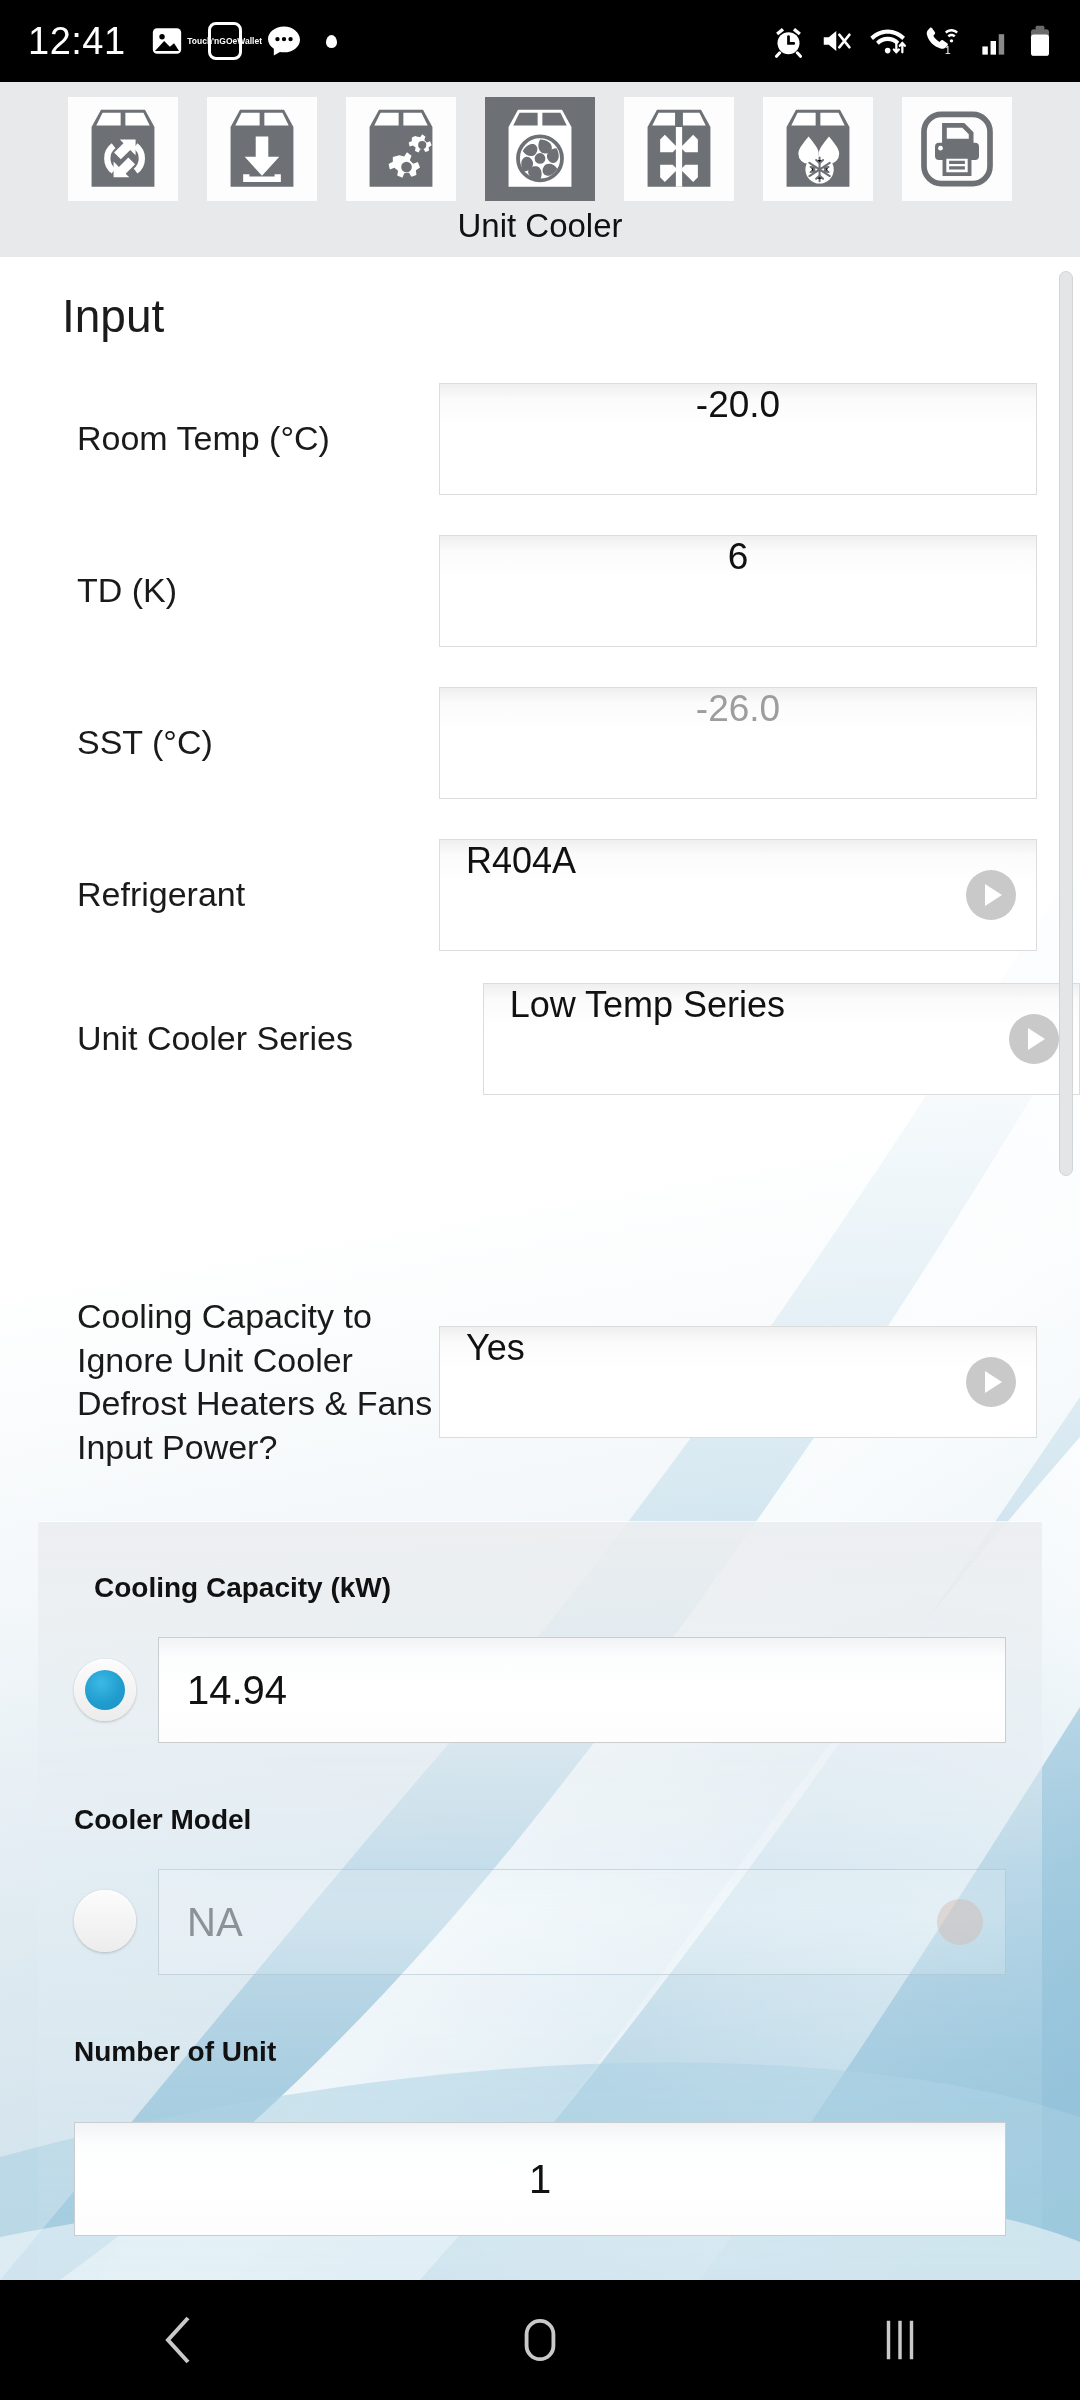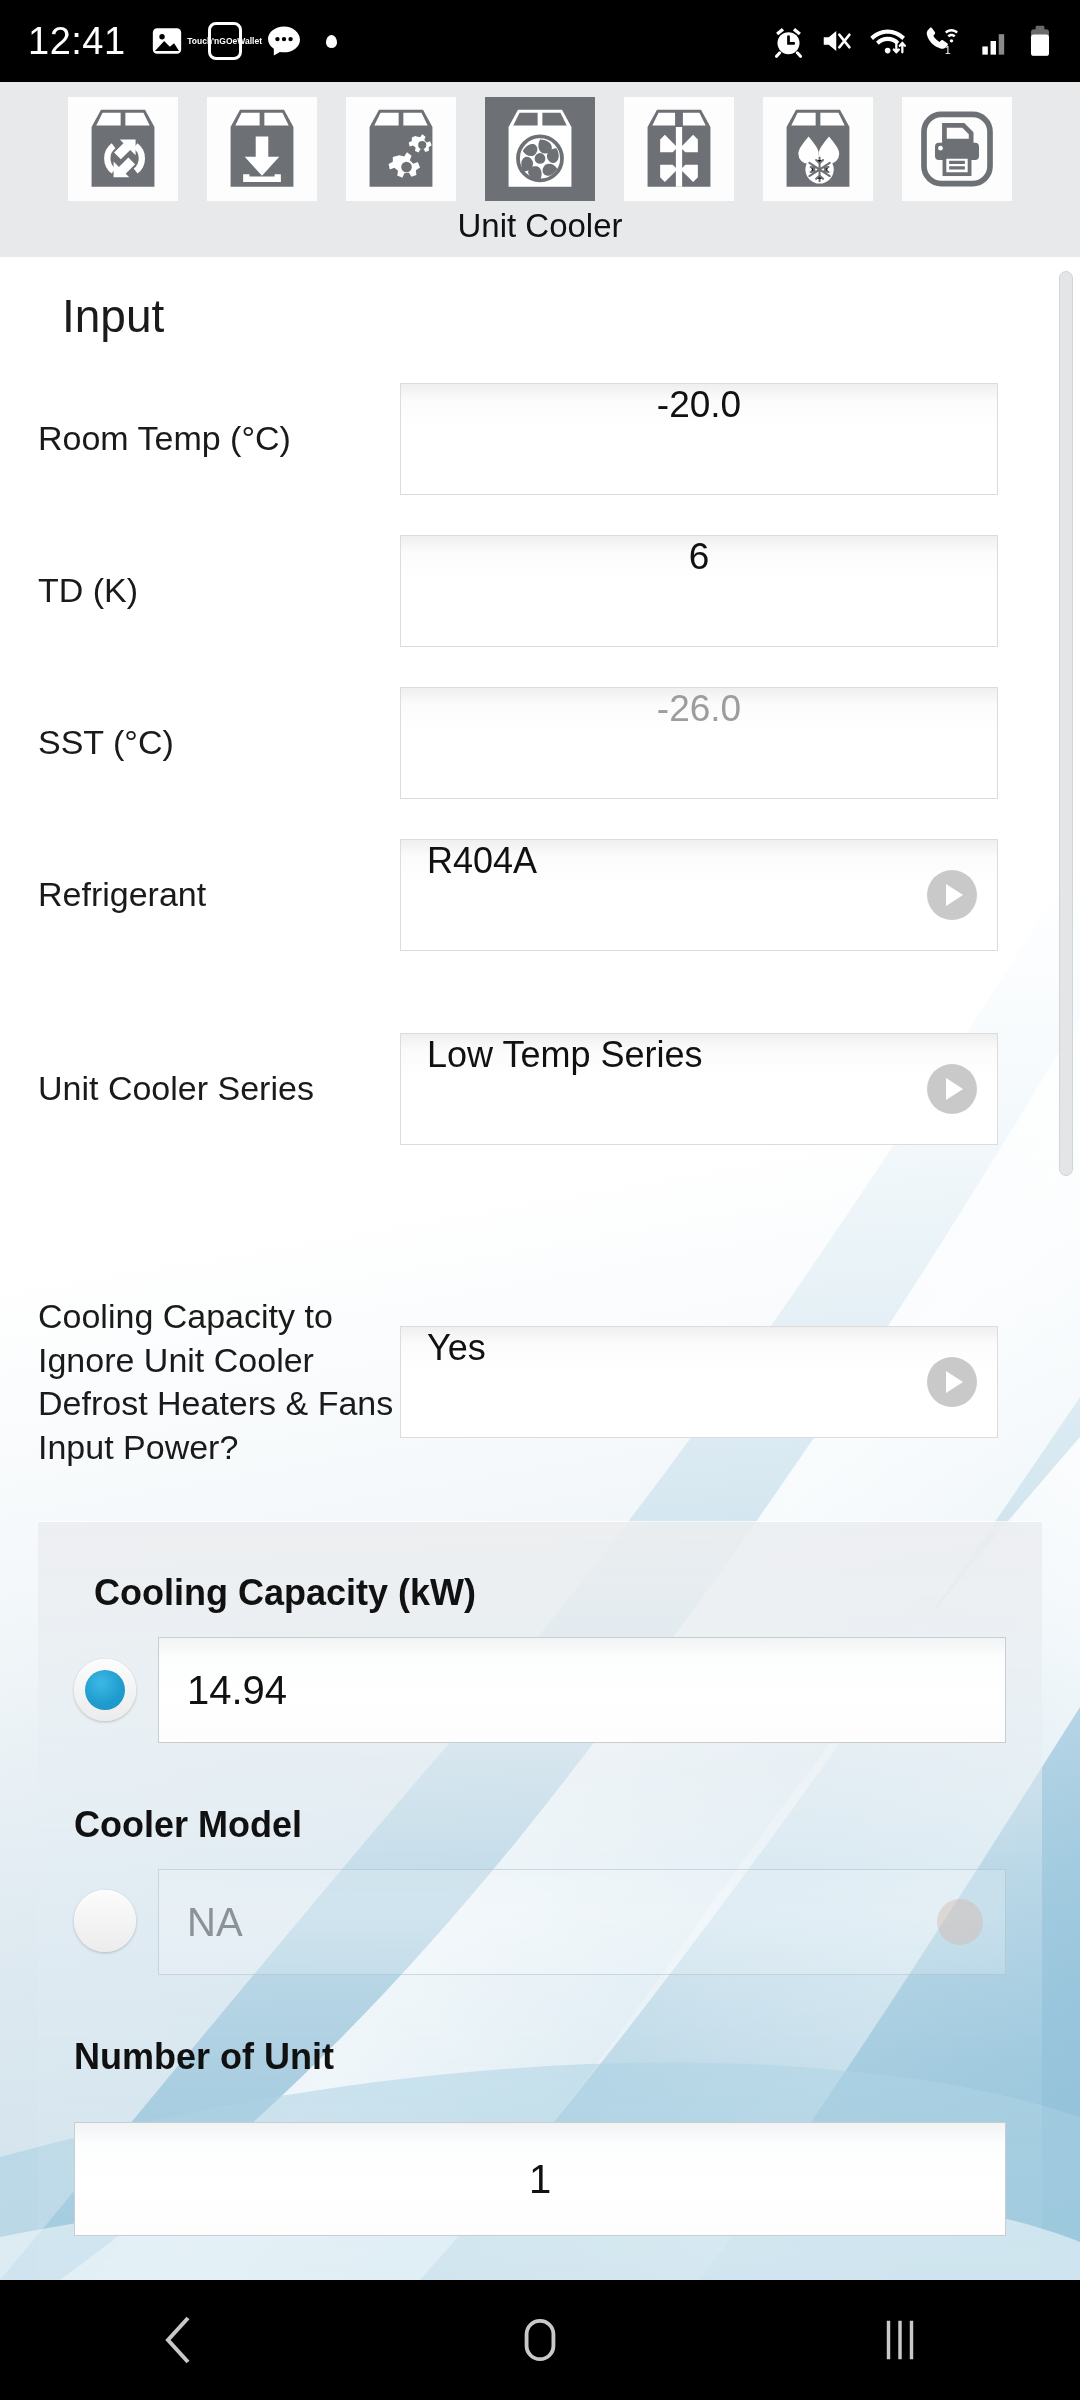--- a/index.html
+++ b/index.html
@@ -58,21 +58,21 @@
   }
   .waves{ position:absolute; inset:0; pointer-events:none; }
 
   .page-title{
     position:absolute; left:62px; top:32px;
     font-size:46px; color:#1b1b1b; font-weight:400;
   }
 
   .row{ position:absolute; left:0; width:1080px; display:flex; align-items:center; }
   .lbl{
-    width:400px; padding-left:38px; font-size:34px; color:#1a1a1a; line-height:1.28;
+    width:400px; padding-left:38px; font-size:34px; color:#1a1a1a; line-height:1.28;margin-left:39px;
   }
   .fld{
     position:relative; width:598px; height:112px;
     border:1px solid #dcdcdc;
     background:linear-gradient(180deg,#efefef 0%,#fbfbfb 14%,#ffffff 40%,#ffffff 100%);
     display:flex; align-items:flex-start;
   }
   .fld.center{ justify-content:center; }
   .fld .val{ font-size:36px; color:#111; }
   .fld.center .val{ font-size:37px; }
@@ -89,21 +89,21 @@
     border-top:11px solid transparent; border-bottom:11px solid transparent;
     margin-left:5px;
   }
 
   
   .card{
     position:absolute; left:38px; top:1264px; width:1004px; height:770px;
     background:linear-gradient(180deg, rgba(236,238,240,.92) 0%, rgba(232,238,242,.72) 22%, rgba(226,238,245,.34) 46%, rgba(226,240,247,.12) 70%, rgba(230,242,248,.05) 100%);
     border-top:1px solid rgba(255,255,255,.7);
   }
-  .card-h{ position:absolute; font-size:36px; font-weight:bold; color:#111;text-align:right; }
+  .card-h{ position:absolute; font-size:28px; font-weight:bold; color:#111;text-align:right; }
   .radio{
     position:absolute; width:62px; height:62px; border-radius:50%;
     background:linear-gradient(180deg,#fcfcfc,#ececec);
     box-shadow:0 1px 3px rgba(0,0,0,.22), inset 0 1px 1px #fff;
   }
   .radio.on::after{
     content:""; position:absolute; left:11px; top:11px;
     width:40px; height:40px; border-radius:50%;
     background:radial-gradient(circle at 40% 32%, #3cb9e6 0%, #1f9ccd 58%, #1a92c4 100%);
   }
@@ -352,21 +352,21 @@
     </div>
 
     <div class="row" style="top:582px;">
       <div class="lbl">Refrigerant</div>
       <div class="fld">
         <span class="val left">R404A</span>
         <span class="caret"></span>
       </div>
     </div>
 
-    <div class="row" style="top:776px;">
+    <div class="row" style="top:726px;gap:44px;">
       <div class="lbl">Unit Cooler Series</div>
       <div class="fld">
         <span class="val left">Low Temp Series</span>
         <span class="caret"></span>
       </div>
     </div>
 
 
     <div class="row" style="top:1038px;">
       <div class="lbl">Cooling Capacity to Ignore Unit Cooler Defrost Heaters &amp; Fans Input Power?</div>

